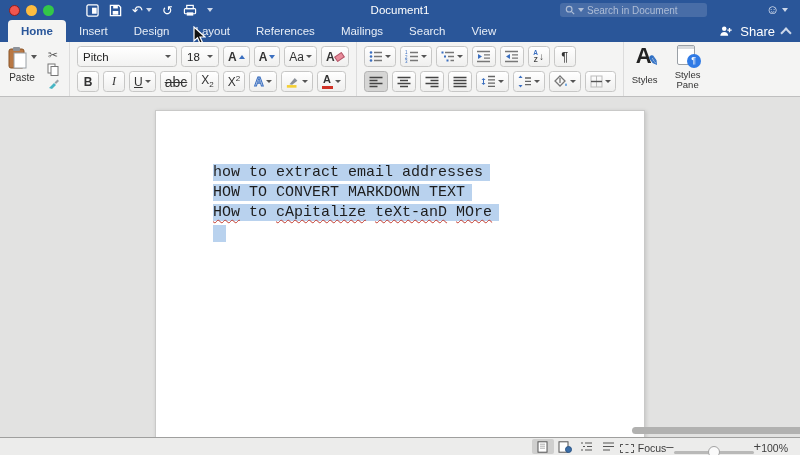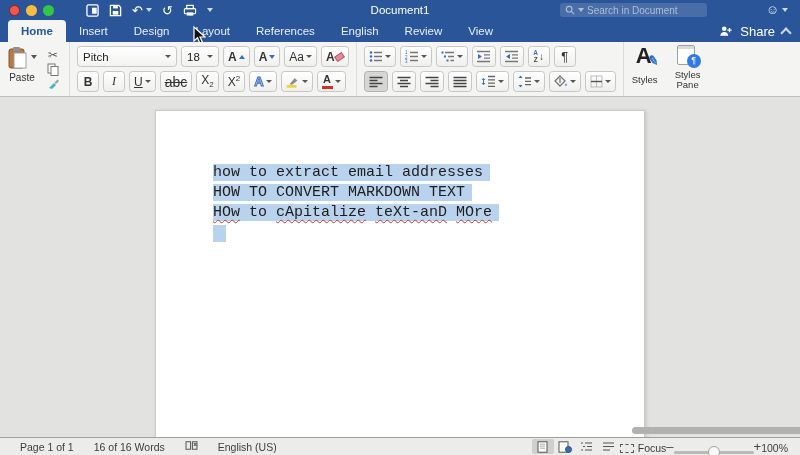--- a/index.html
+++ b/index.html
@@ -132,22 +132,22 @@
       <span class="caret-down"></span>
     </div>
   </div>
 
   <div class="tabbar">
     <div class="tab active">Home</div>
     <div class="tab">Insert</div>
     <div class="tab">Design</div>
     <div class="tab">Layout</div>
     <div class="tab">References</div>
-    <div class="tab">English</div>
-    <div class="tab">Review</div>
+    <div class="tab">Mailings</div>
+    <div class="tab">Search</div>
     <div class="tab">View</div>
     <div class="share-cluster">
       <svg width="14" height="12" viewBox="0 0 16 13">
           <circle cx="6" cy="4" r="2.6" fill="#fff"></circle>
           <path d="M1.5 12 c0-3 2-4.5 4.5-4.5 s4.5 1.5 4.5 4.5 z" fill="#fff"></path>
           <path d="M12 3 v5 M9.5 5.5 h5" stroke="#fff" stroke-width="1.5"></path>
         </svg>
       <span>Share</span>
       <div class="chevron-up"></div>
     </div>
@@ -397,31 +397,20 @@
           <div class="doc-line"><span class="sel" style="background: rgb(185, 210, 238);"><span class="missp">HOw</span><span> to </span><span class="missp">cApitalize</span><span> </span><span class="missp">teXt-anD</span><span> </span><span class="missp">MOre</span></span></div>
         </div>
       <div class="textblock" style="top:112px">
         <div class="cursor-block"></div>
       </div>
     </div>
     <div class="hscroll-thumb"></div>
   </div>
 
   <div class="statusbar">
-    <div class="sb-left">
-      <span class="sb-item" style="padding-left:20px">Page 1 of 1</span>
-      <span class="sb-item">16 of 16 Words</span>
-      <span class="sb-item">
-        <svg width="13" height="11" viewBox="0 0 14 12">
-            <path d="M1 2 h5 v8 h-5 z M8 2 h5 v8 h-5 z" fill="none" stroke="#555" stroke-width="1.1"></path>
-            <path d="M9.5 3.5 l3 3 M12.5 3.5 l-3 3" stroke="#555" stroke-width="1.1"></path>
-          </svg>
-      </span>
-      <span class="sb-item">English (US)</span>
-    </div>
     <div class="sb-right">
       <span class="viewbtn active">
         <svg width="13" height="12" viewBox="0 0 13 12">
             <rect x="2" y="0.8" width="9" height="10.4" fill="#fff" stroke="#555"></rect>
             <path d="M4 3.2 h5 M4 5.2 h5 M4 7.2 h5" stroke="#999" stroke-width="0.8"></path>
           </svg>
       </span>
       <span class="viewbtn">
         <svg width="14" height="12" viewBox="0 0 14 12">
             <rect x="1" y="0.8" width="9" height="10.4" fill="#fff" stroke="#555"></rect>

